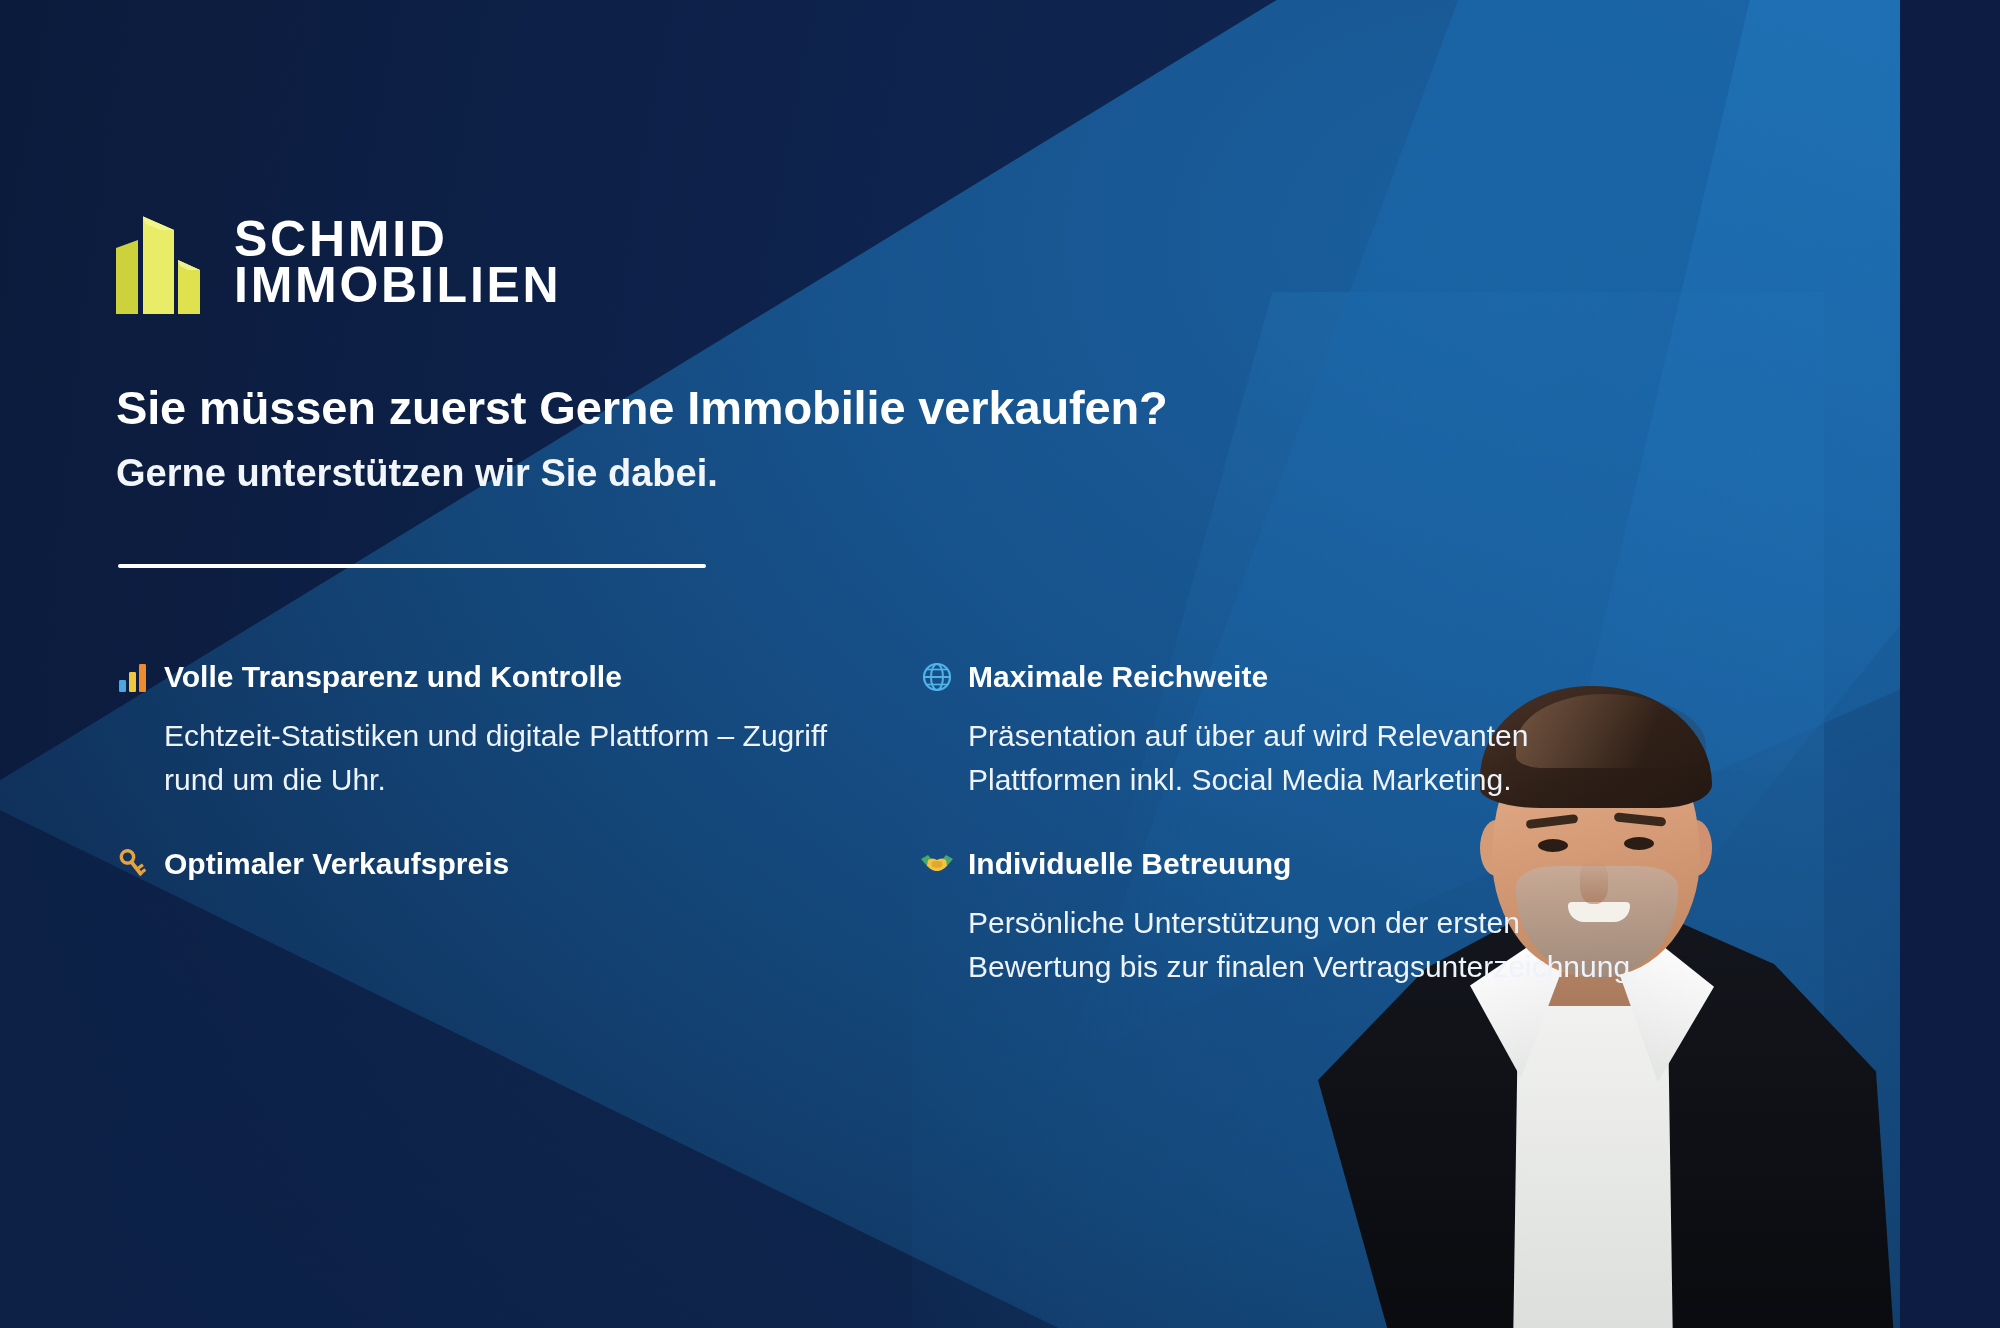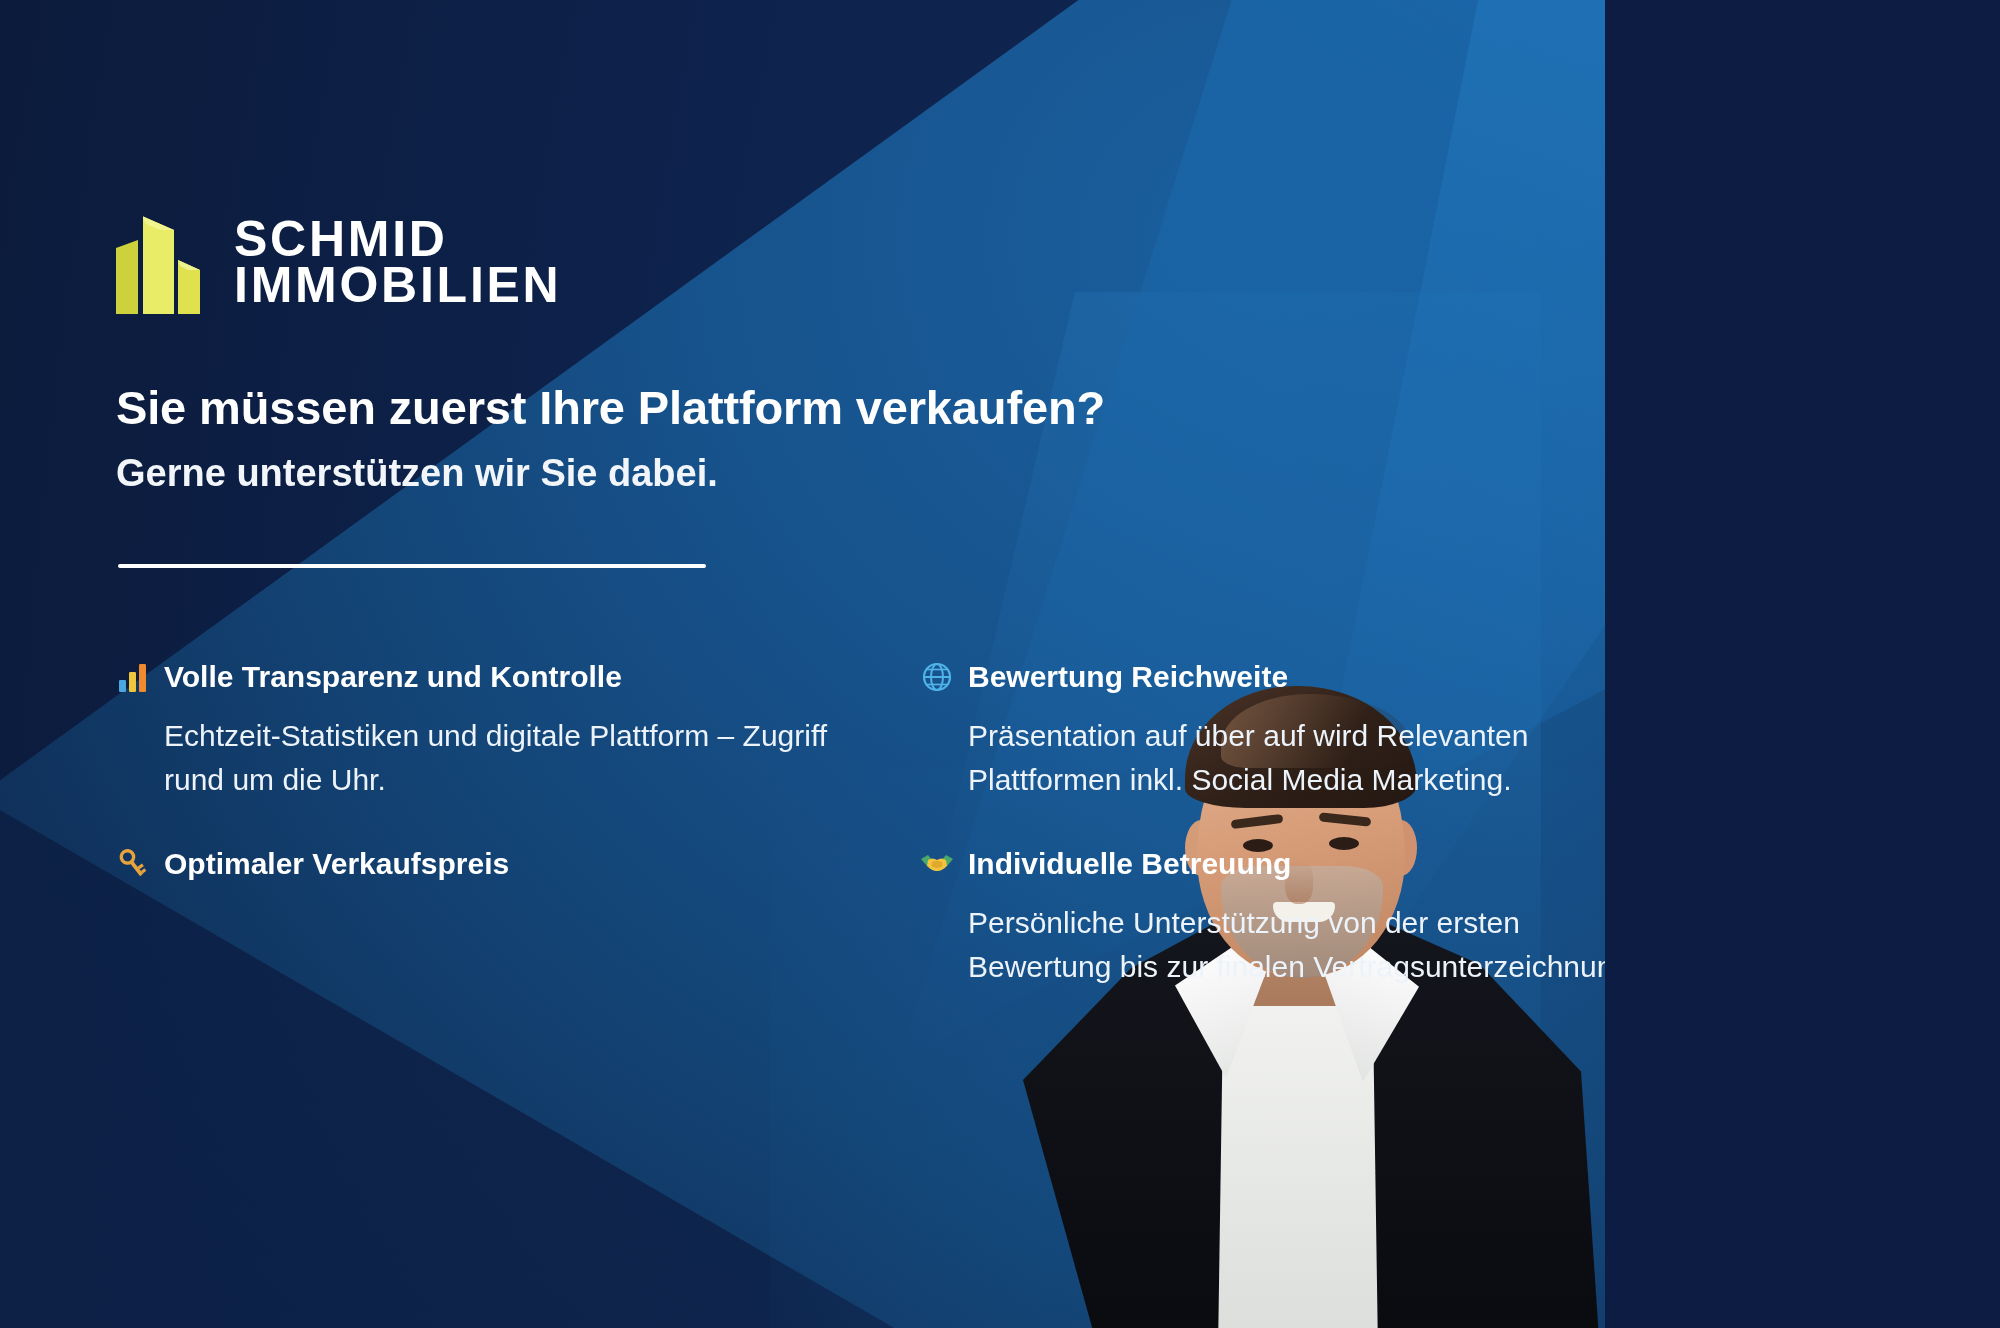--- a/index.html
+++ b/index.html
@@ -6,21 +6,21 @@
   * { margin:0; padding:0; box-sizing:border-box; }
   html, body {
     width:2000px; height:1328px;
     background:#0d1c42;
     font-family:"Liberation Sans", sans-serif;
     overflow:hidden;
   }
 
   .banner {
     position:relative;
-    width:1605px;
+    width:1900px;
     height:1328px;
     overflow:hidden;
     background:
       radial-gradient(120% 140% at 78% 18%, #1a5f9e 0%, #17538d 28%, #134374 52%, #0f2f58 74%, #0d1c42 100%);
   }
 
   
   .facet { position:absolute; pointer-events:none; }
 
   .facet-dark-left {
@@ -280,21 +280,21 @@
         <polygon points="62,52 84,62 72,62 64,58" fill="#eef18f"></polygon>
         <rect x="24" y="8" width="3" height="98" fill="#0d1c42"></rect>
         <rect x="59" y="40" width="3" height="66" fill="#0d1c42"></rect>
       </svg>
       <div class="logo-words">
         <span>SCHMID</span>
         <span>IMMOBILIEN</span>
       </div>
     </div>
 
-    <h1 class="headline">Sie müssen zuerst Ihre Plattform verkaufen?</h1>
+    <h1 class="headline">Sie müssen zuerst Gerne Immobilie verkaufen?</h1>
     <p class="subhead">Gerne unterstützen wir Sie dabei.</p>
     <div class="divider"></div>
 
     <div class="features">
 
       <div class="feature">
         <div class="feature-head">
           <svg class="feature-icon" viewBox="0 0 34 34" aria-hidden="true">
             <rect x="3" y="20" width="7" height="12" rx="1.2" fill="#4aa8e0"></rect>
             <rect x="13" y="12" width="7" height="20" rx="1.2" fill="#f0c63c"></rect>
@@ -307,21 +307,21 @@
 
       <div class="feature">
         <div class="feature-head">
           <svg class="feature-icon" viewBox="0 0 34 34" aria-hidden="true">
             <circle cx="17" cy="17" r="13" fill="none" stroke="#4fb3e8" stroke-width="2.2"></circle>
             <ellipse cx="17" cy="17" rx="6" ry="13" fill="none" stroke="#4fb3e8" stroke-width="2"></ellipse>
             <line x1="4" y1="17" x2="30" y2="17" stroke="#4fb3e8" stroke-width="2"></line>
             <line x1="6.5" y1="9.5" x2="27.5" y2="9.5" stroke="#4fb3e8" stroke-width="1.7"></line>
             <line x1="6.5" y1="24.5" x2="27.5" y2="24.5" stroke="#4fb3e8" stroke-width="1.7"></line>
           </svg>
-          <div class="feature-title">Bewertung Reichweite</div>
+          <div class="feature-title">Maximale Reichweite</div>
         </div>
         <div class="feature-body">Präsentation auf über auf wird Relevanten Plattformen inkl. Social Media Marketing.</div>
       </div>
 
       <div class="feature">
         <div class="feature-head">
           <svg class="feature-icon" viewBox="0 0 34 34" aria-hidden="true">
             <g transform="rotate(-38 17 17)">
               <circle cx="17" cy="8" r="6.2" fill="none" stroke="#e8a33d" stroke-width="3.4"></circle>
               <rect x="15.1" y="13" width="3.8" height="18" fill="#e8a33d"></rect>

